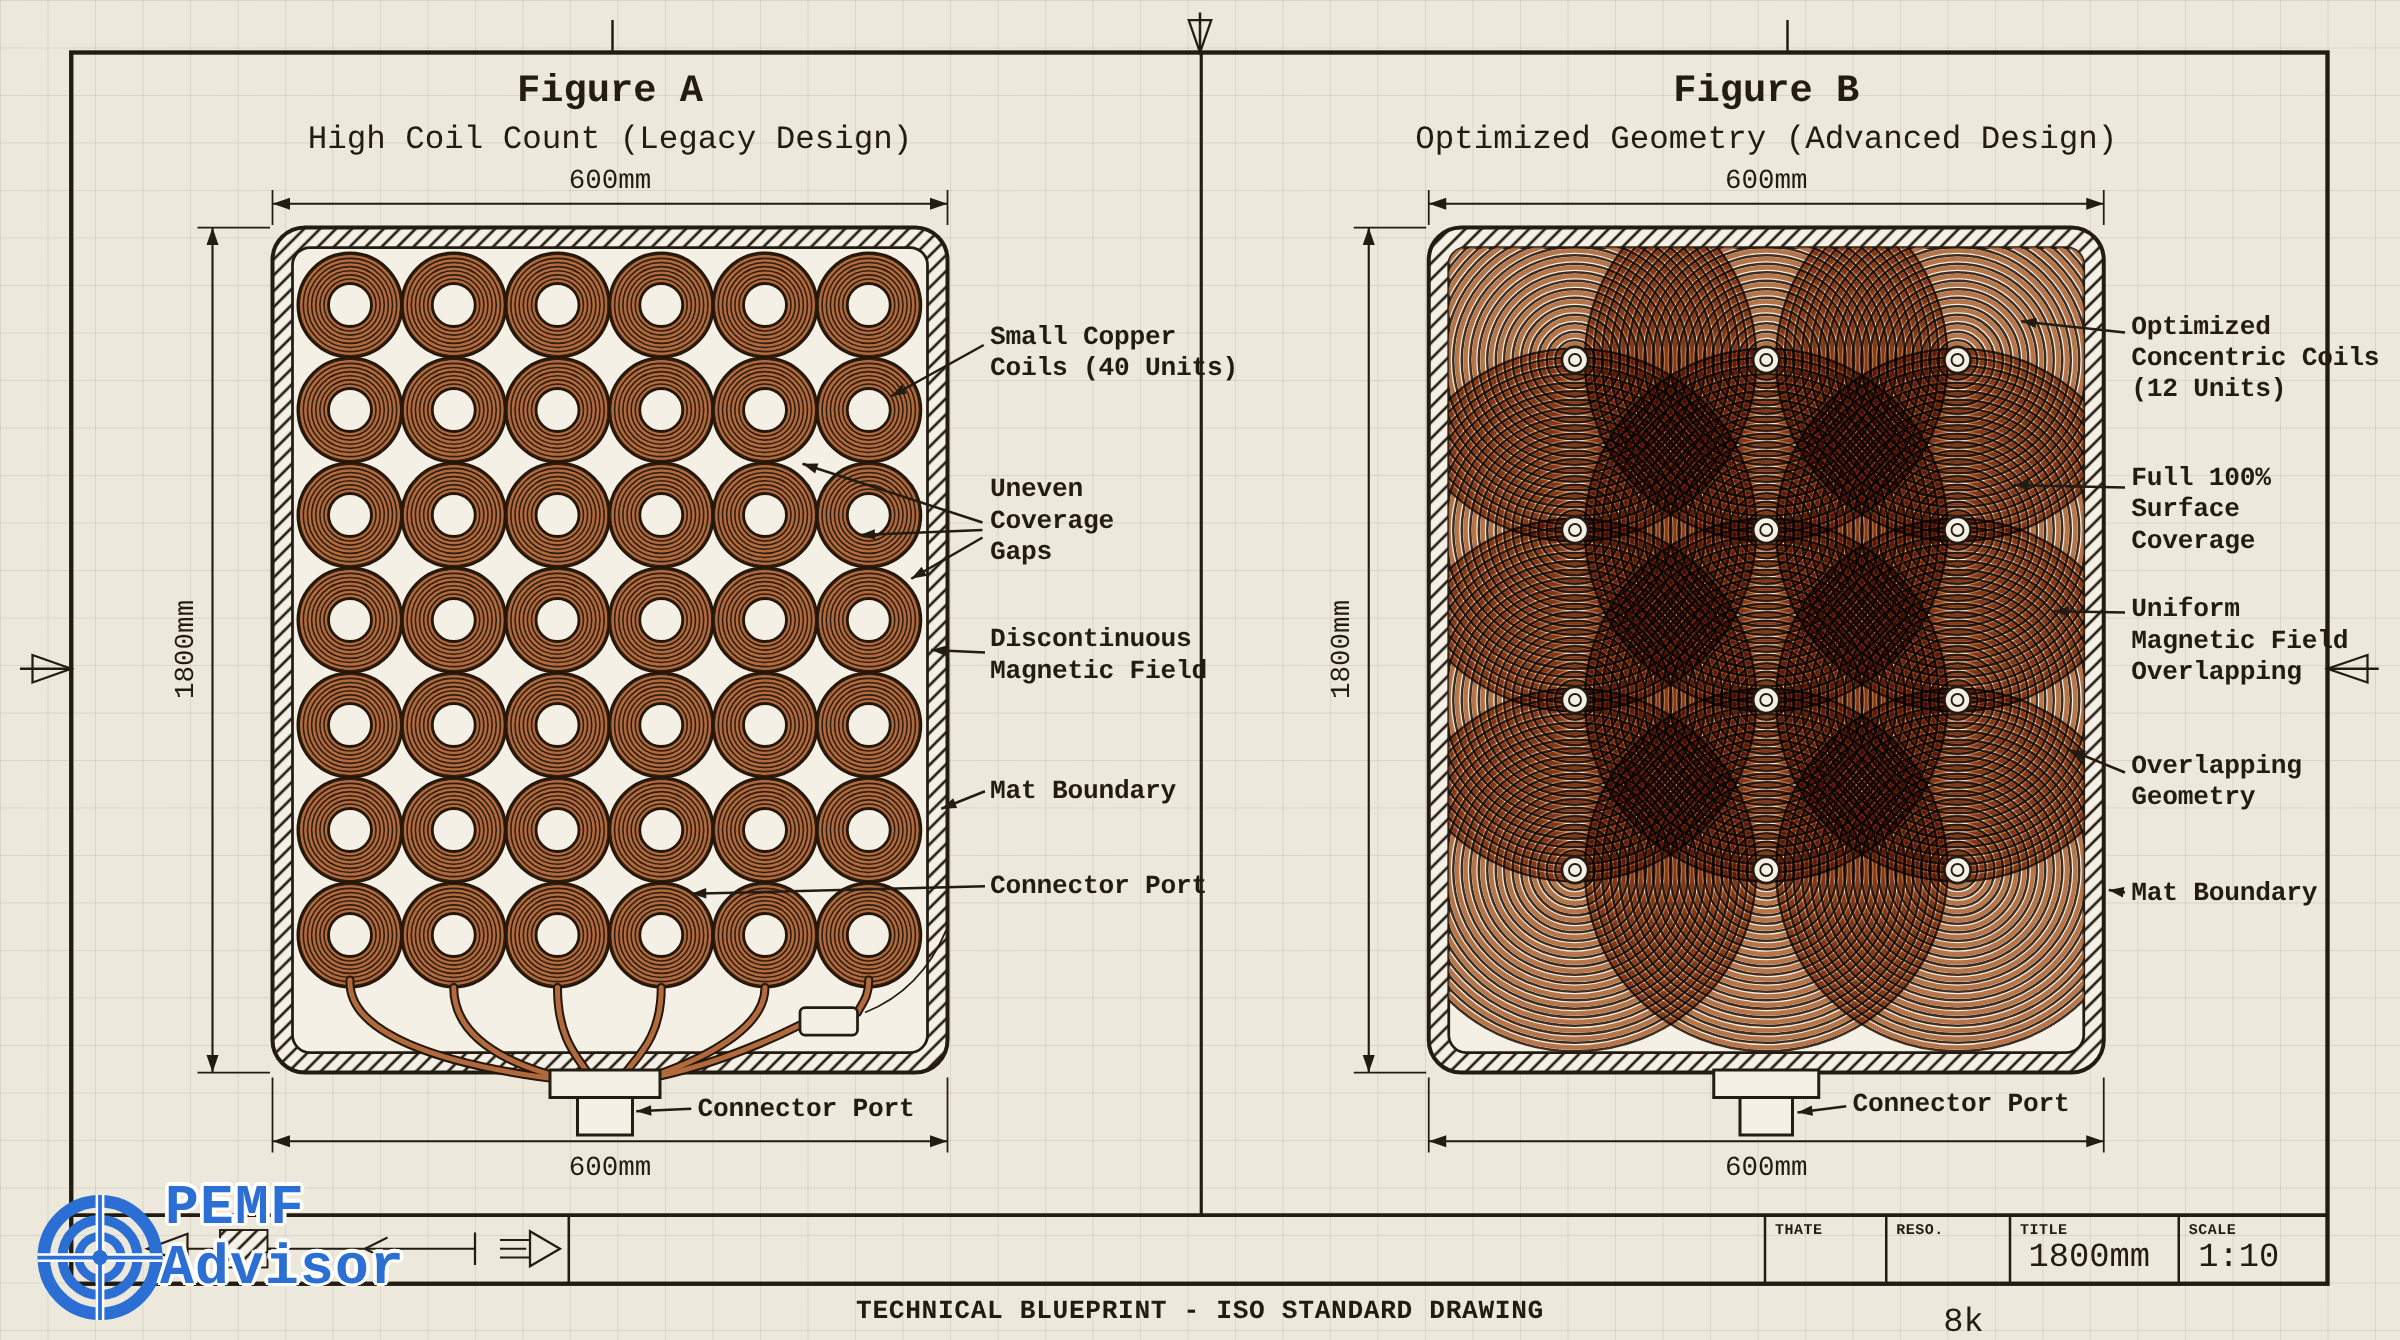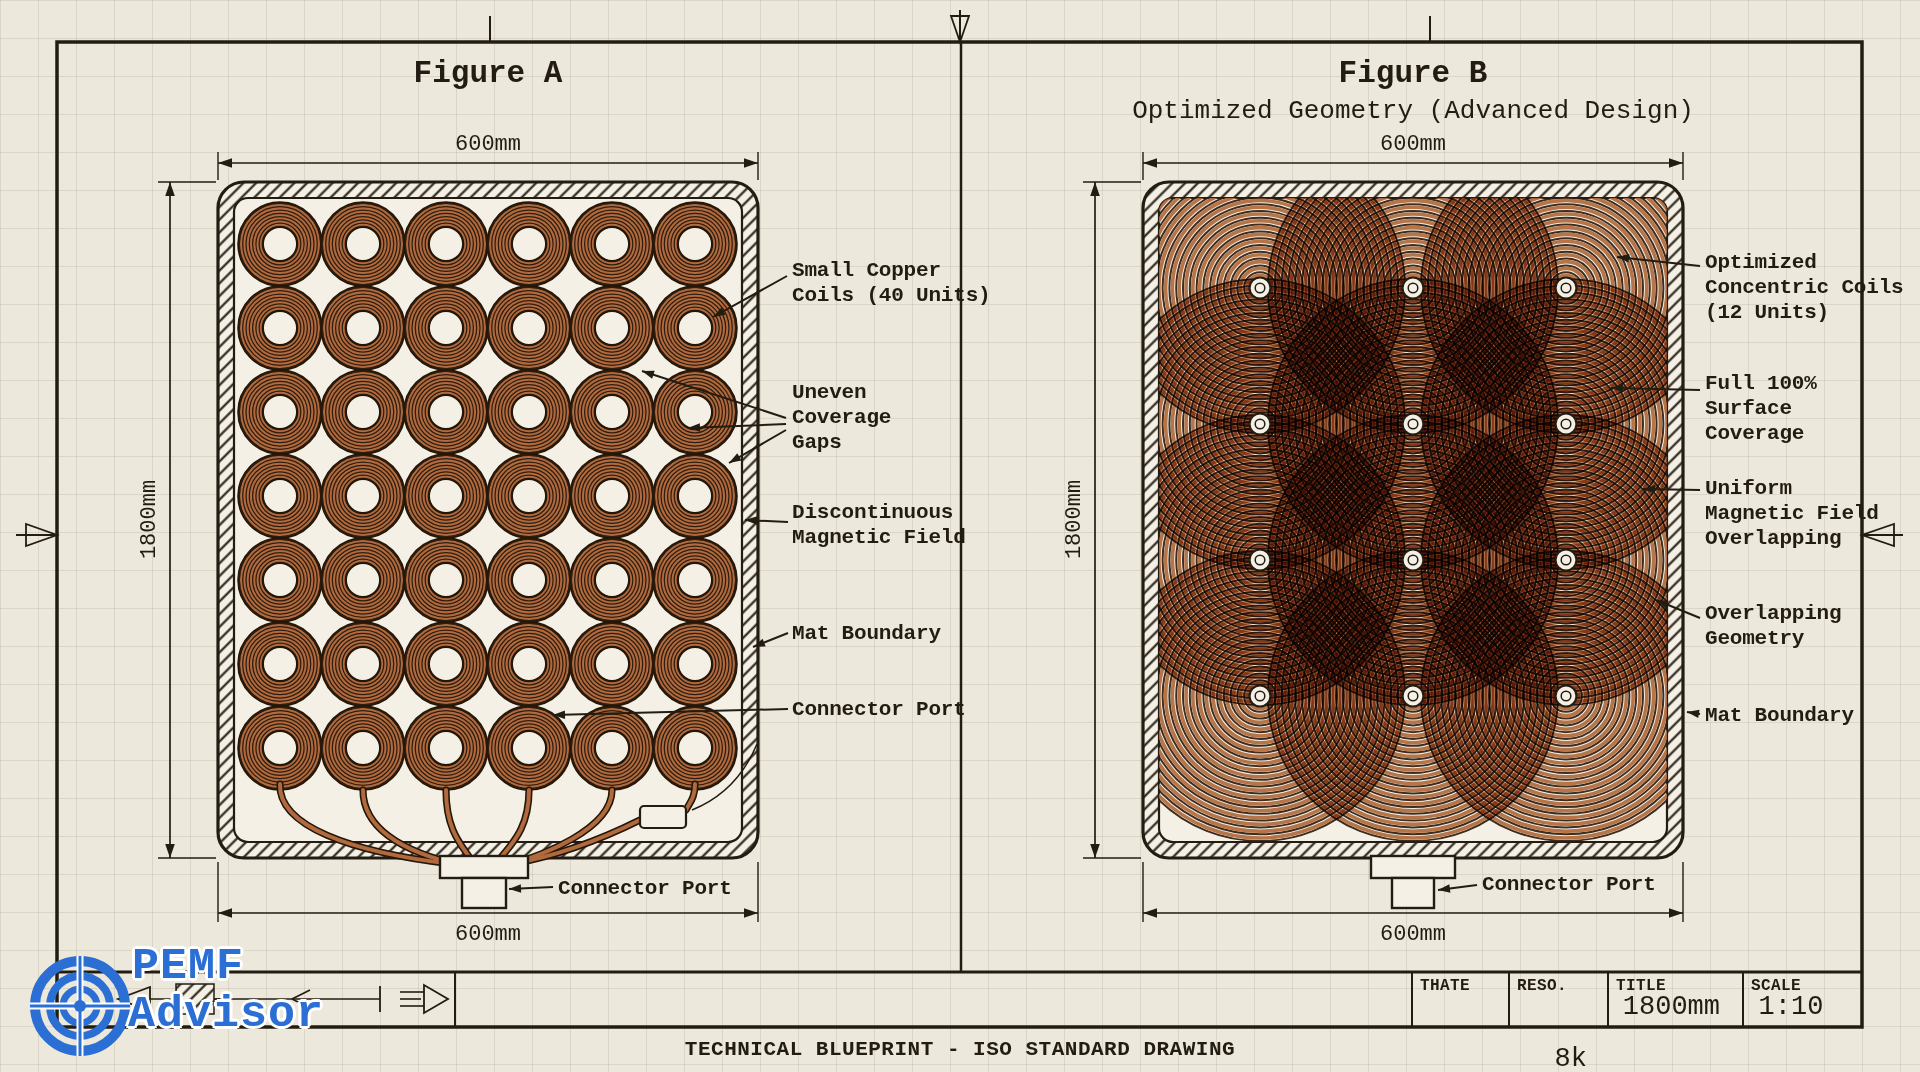--- a/index.html
+++ b/index.html
@@ -11,21 +11,21 @@
     background-size:38px 38px;
     font-family:Liberation Mono, monospace;color:#231c13;}
   #bp{position:absolute;left:0;top:0;}
   .abs{position:absolute;}
   .figtitle{font-weight:700;font-size:31px;text-align:center;width:600px;}
   .figsub{font-weight:400;font-size:26px;text-align:center;width:600px;}
   .dim{font-weight:500;font-size:22px;text-align:center;width:120px;}
   .vdim{font-weight:500;font-size:22px;text-align:center;width:120px;transform:rotate(-90deg);}
   .anno{font-weight:600;font-size:21px;line-height:25px;white-space:pre-line;letter-spacing:-0.2px;}
   .tbtitle{font-weight:700;font-size:30px;text-align:center;width:957px;letter-spacing:.5px;}
-  .tblabel{font-weight:600;font-size:16px;letter-spacing:.4px;}
+  .tblabel{font-weight:600;font-size:12px;letter-spacing:.4px;}
   .tbvalue{font-weight:500;font-size:27px;}
   .footer{font-weight:700;font-size:21px;text-align:center;width:1920px;letter-spacing:.5px;}
   .logo-line{font-weight:800;font-size:45px;line-height:46px;color:#2c6fd4;letter-spacing:1px;
     text-shadow:3px 0 0 #fff,-3px 0 0 #fff,0 3px 0 #fff,0 -3px 0 #fff,2px 2px 0 #fff,-2px 2px 0 #fff,2px -2px 0 #fff,-2px -2px 0 #fff;}
 </style>
 </head>
 <body>
 
 <div id="stage">
   <svg id="bp" width="1920" height="1072" viewBox="0 0 1920 1072">
@@ -1149,20 +1149,21 @@
         <line x1="292" y1="999" x2="310" y2="1008" stroke="#231c13" stroke-width="1.6"></line>
         <line x1="380" y1="986" x2="380" y2="1012" stroke="#231c13" stroke-width="1.8"></line>
         <line x1="400" y1="992" x2="424" y2="992" stroke="#231c13" stroke-width="1.6"></line>
         <line x1="400" y1="999" x2="421" y2="999" stroke="#231c13" stroke-width="1.6"></line>
         <line x1="400" y1="1006" x2="424" y2="1006" stroke="#231c13" stroke-width="1.6"></line>
         <polygon points="424,985 424,1013 448,999" fill="none" stroke="#231c13" stroke-width="1.8"></polygon>
       </g>
     </svg>
 
   <div class="abs figtitle" style="left:188px;top:56px">Figure A</div>
+  <div class="abs figsub" style="left:188px;top:96px">High Coil Count (Legacy Design)</div>
   <div class="abs dim" style="left:428px;top:132px">600mm</div>
   <div class="abs vdim" style="left:89px;top:507px">1800mm</div>
   <div class="abs dim" style="left:428px;top:922px">600mm</div>
   <div class="abs anno" style="left:792px;top:258px">Small Copper
 Coils (40 Units)</div>
   <div class="abs anno" style="left:792px;top:380px">Uneven
 Coverage
 Gaps</div>
   <div class="abs anno" style="left:792px;top:500px">Discontinuous
 Magnetic Field</div>

